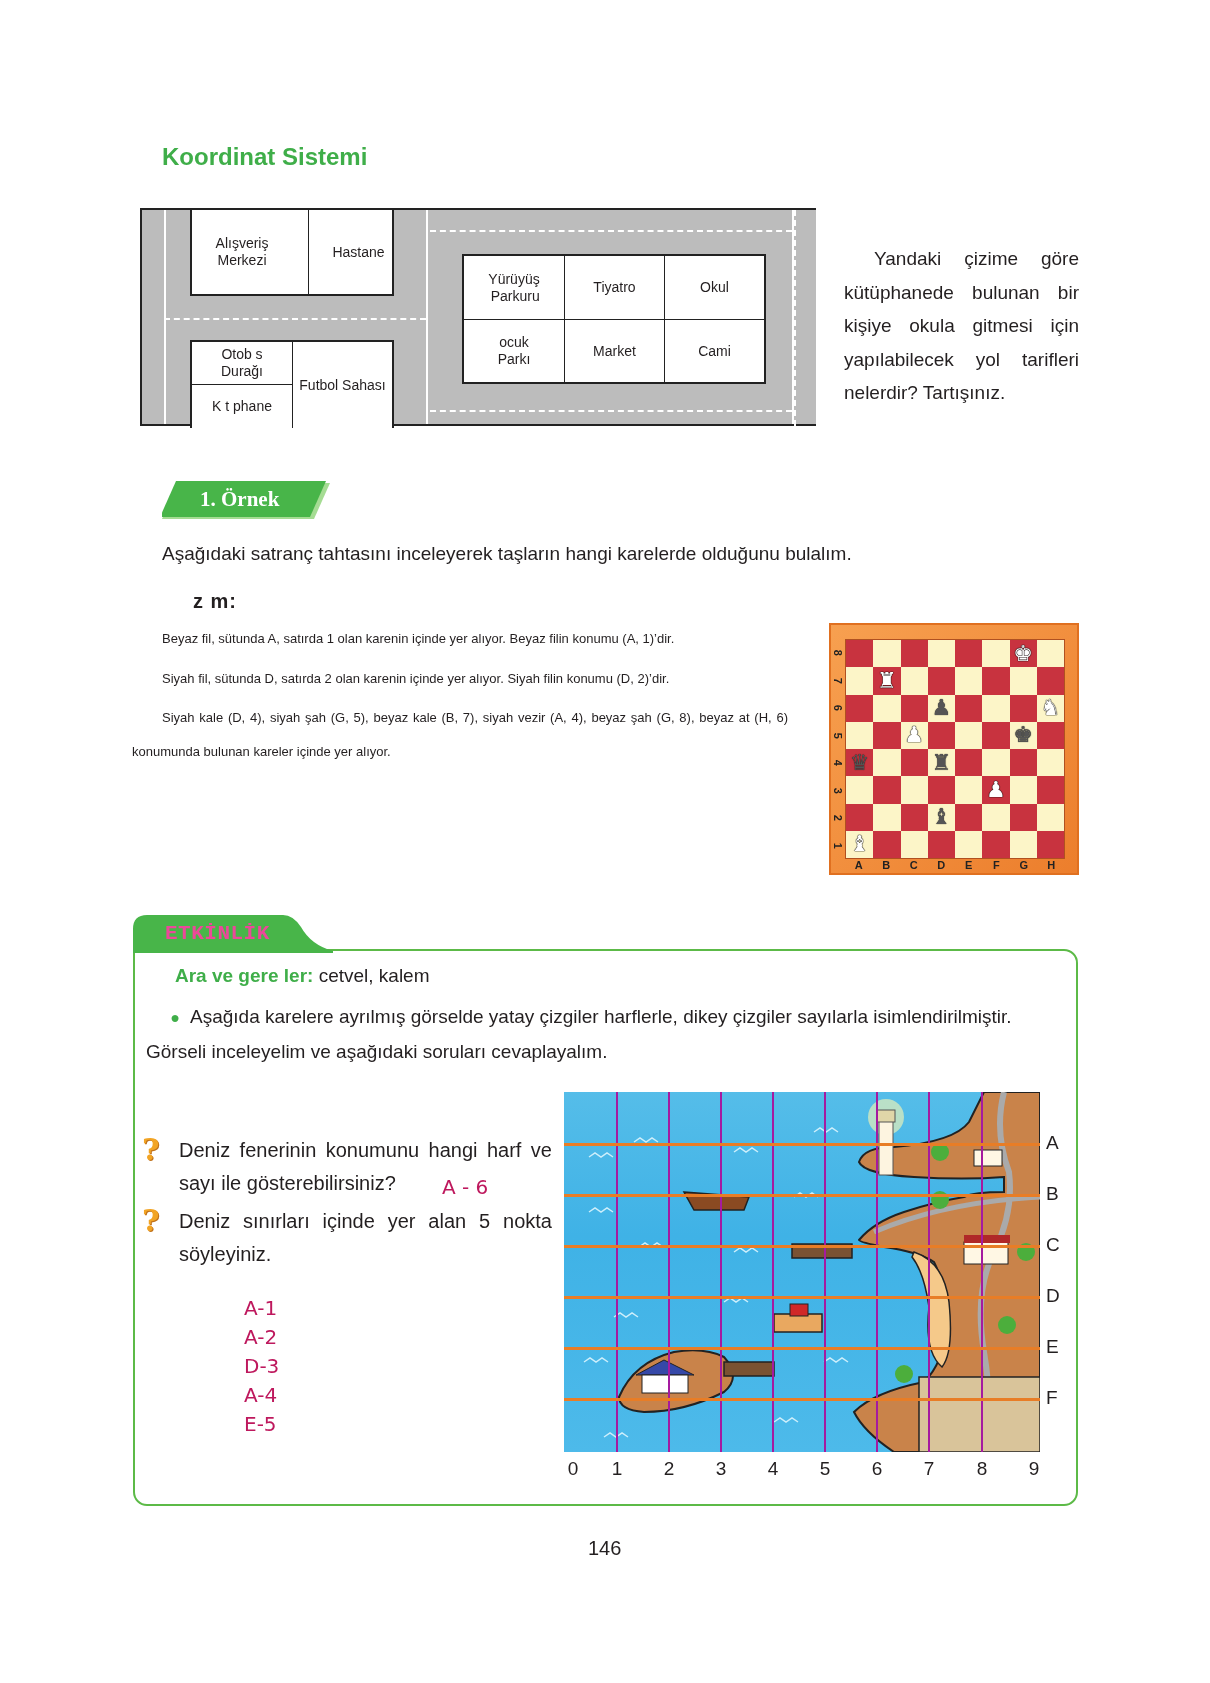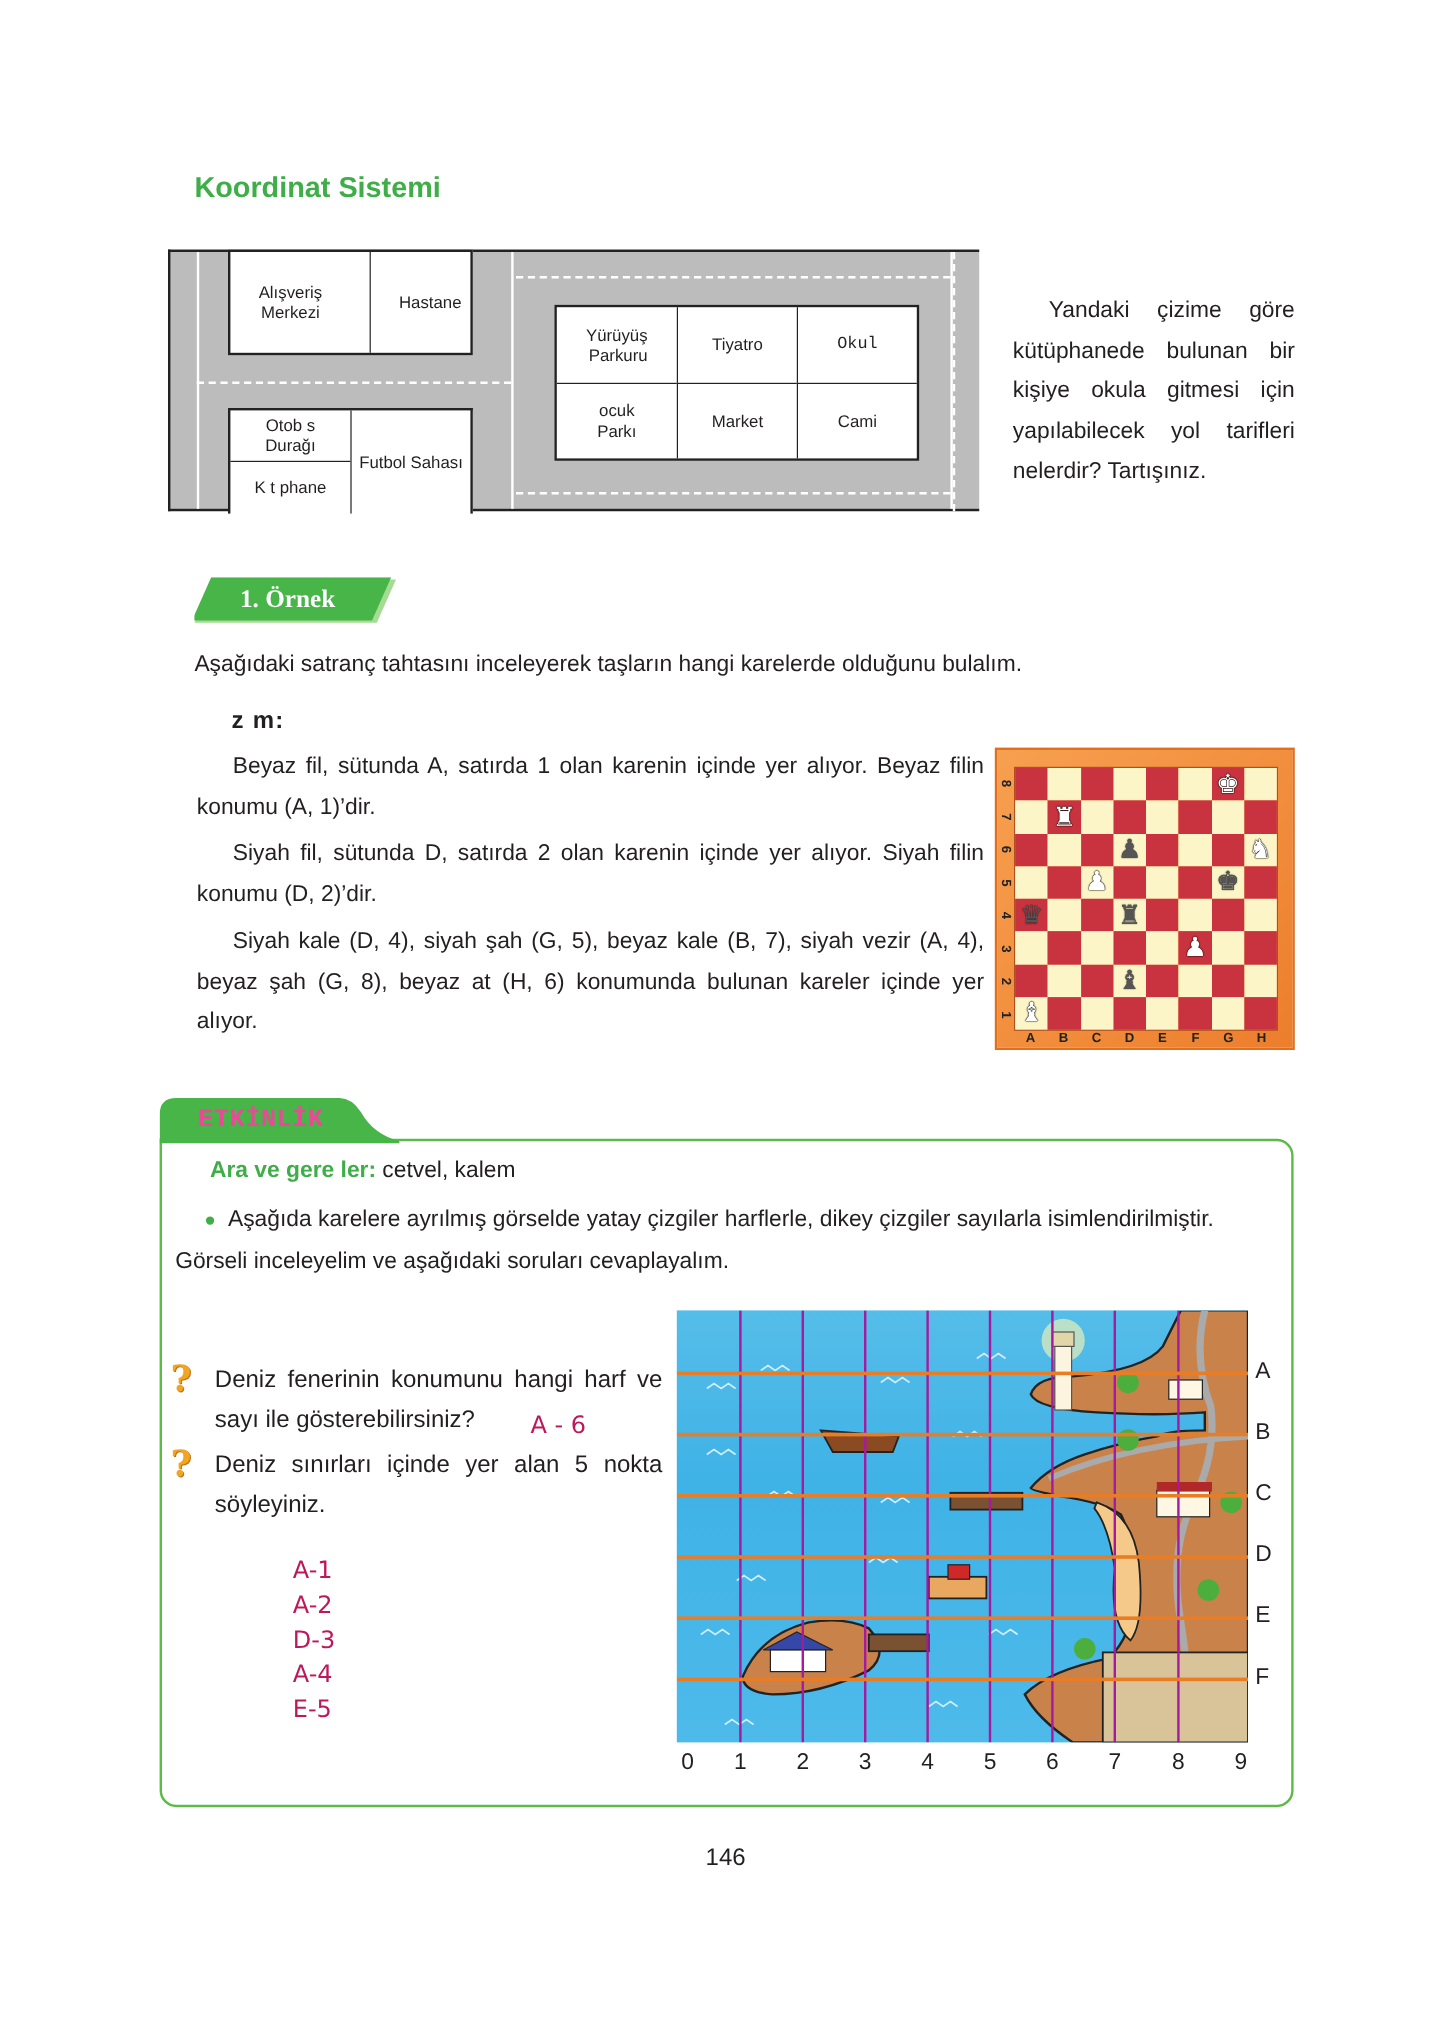--- a/index.html
+++ b/index.html
@@ -23,21 +23,21 @@
   .side-q .indent { display: inline-block; width: 30px; }
 
   
   .ornek { left: 162px; top: 481px; width: 168px; height: 38px; }
   .ornek svg { position: absolute; left: 0; top: 0; }
   .ornek span { position: absolute; left: 38px; top: 6px; font-family: "Liberation Serif", serif; font-weight: bold; font-size: 21px; color: #fff; }
 
   .para { font-size: 19px; line-height: 33.5px; }
   .intro { left: 162px; top: 537px; }
   .cozum { left: 193px; top: 590px; font-size: 20px; font-weight: bold; letter-spacing: 1px; }
-  .body-text { left: 132px; top: 622px; width: 656px; font-size: 19px; line-height: 33.5px; text-align: justify; margin-left: 32px; }
+  .body-text { left: 132px; top: 622px; width: 656px; font-size: 13px; line-height: 33.5px; text-align: justify; }
   .body-text p { margin-bottom: 6px; }
   .body-text .ind { display: inline-block; width: 30px; }
 
   
   .chessframe { left: 829px; top: 623px; width: 250px; height: 252px; background: linear-gradient(135deg, #f7a050, #ec7e2c); border: 2px solid #e07020; }
   .chessboard { position: absolute; left: 14px; top: 14px; width: 220px; height: 220px; display: grid; grid-template-columns: repeat(8, 1fr); grid-template-rows: repeat(8, 1fr); border: 1px solid #b05020; }
   .sq { position: relative; display: flex; align-items: center; justify-content: center; font-size: 22px; line-height: 1; }
   .sq.dark { background: #c8333f; }
   .sq.light { background: #fcf5c8; }
   .piece.white { color: #ffffff; text-shadow: 0 0 1px #000, 0 0 1px #000, 0 0 1px #000; }
@@ -101,21 +101,21 @@
     <div class="cell" style="left:0; top:0; width:100px; height:42px; white-space:pre-line;">Otob  s
 Durağı</div>
     <div class="cell bt" style="left:0; top:42px; width:100px; height:44px;">K  t  phane</div>
     <div class="cell bl" style="left:100px; top:0; width:100px; height:86px;">Futbol Sahası</div>
   </div>
 
   <div class="block" style="left:320px; top:44px; width:304px; height:130px;">
     <div class="cell" style="left:0; top:0; width:100px; height:63px; white-space:pre-line;text-align:right;">Yürüyüş
 Parkuru</div>
     <div class="cell bl" style="left:100px; top:0; width:100px; height:63px;">Tiyatro</div>
-    <div class="cell bl" style="left:200px; top:0; width:100px; height:63px;font-family:Liberation Mono, monospace;">Okul</div>
+    <div class="cell bl" style="left:200px; top:0; width:100px; height:63px;">Okul</div>
     <div class="cell bt" style="left:0; top:63px; width:100px; height:63px; white-space:pre-line;">ocuk
 Parkı</div>
     <div class="cell bt bl" style="left:100px; top:63px; width:100px; height:63px;">Market</div>
     <div class="cell bt bl" style="left:200px; top:63px; width:100px; height:63px;">Cami</div>
   </div>
 </div>
 
 <div class="abs side-q"><span class="indent"></span><span>Yandaki çizime göre kütüphanede bulunan bir kişiye okula gitmesi için yapılabilecek yol tarifleri nelerdir? Tartışınız.</span></div>
 
 <div class="abs ornek">

